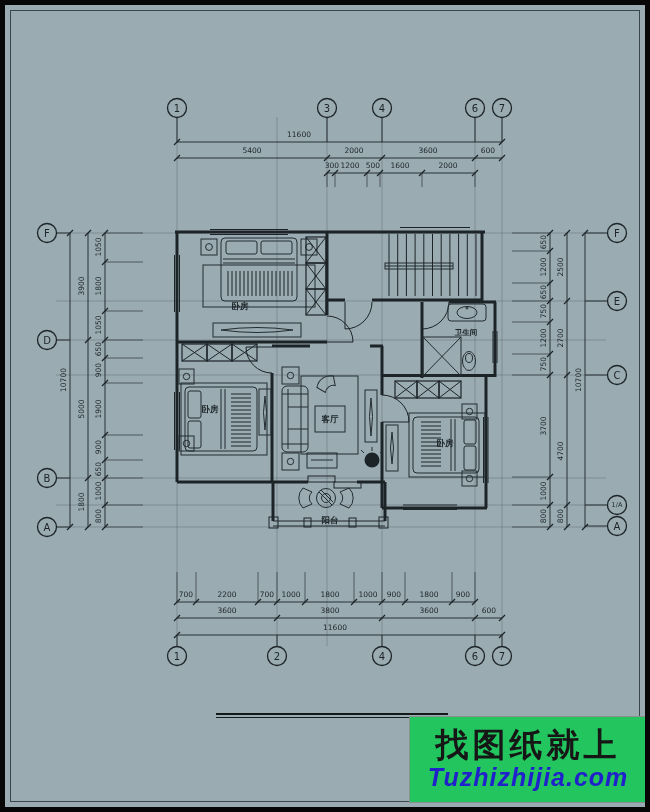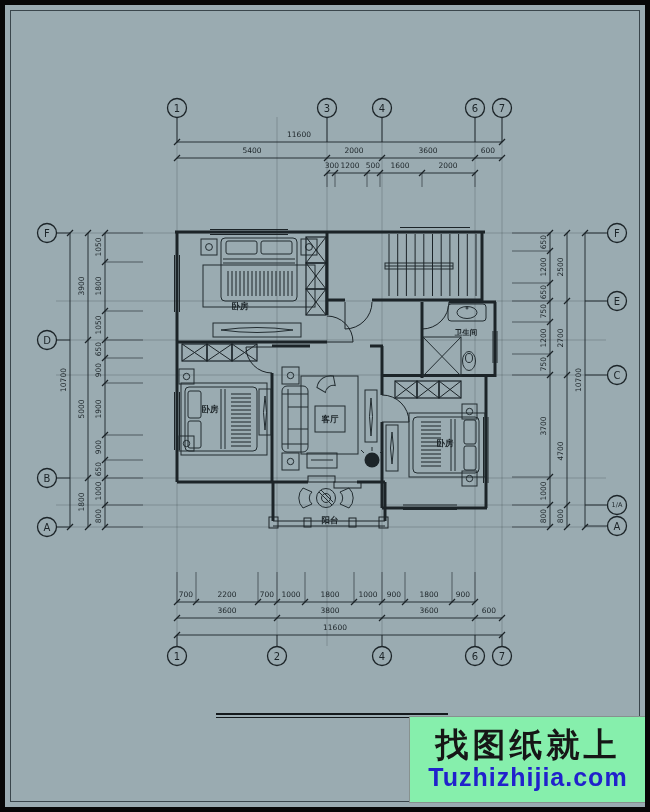--- a/index.html
+++ b/index.html
@@ -6,21 +6,21 @@
   .page{position:relative;width:650px;height:812px;margin:0 auto;background:#9aabb1;
         border:5px solid #070707;box-sizing:border-box;overflow:hidden;
         font-family:"Liberation Sans", sans-serif;}
   .frame{position:absolute;left:5px;top:5px;right:5px;bottom:5px;border:1.5px solid #3a464c;pointer-events:none;}
   svg{position:absolute;left:0;top:0;}
   .titlebar{position:absolute;left:208px;top:682px;white-space:nowrap;color:#14191c;}
   .title-cn{font-size:19px;font-weight:bold;letter-spacing:1px;}
   .title-en{font-size:13px;font-weight:bold;letter-spacing:1px;margin-left:6px;}
   .underline1{position:absolute;left:211px;top:708px;width:232px;height:2px;background:#14191c;}
   .underline2{position:absolute;left:211px;top:712px;width:232px;height:1px;background:#14191c;}
-  .watermark{position:absolute;left:404px;top:711px;width:236px;height:85px;background:#86efac;
+  .watermark{position:absolute;left:404px;top:711px;width:236px;height:85px;background:#22c55e;
              border:1px solid #87918f;display:flex;flex-direction:column;align-items:center;justify-content:center;}
   .wm1{font-size:33px;font-weight:bold;color:#161616;letter-spacing:4px;line-height:1.1;}
   .wm2{font-size:25px;font-weight:bold;letter-spacing:1px;line-height:1.15;}
 </style>
 </head>
 <body>
 
 <div class="page">
   <div class="frame"></div>
 
@@ -552,15 +552,15 @@
         <text x="461" y="330" fill="#1c2428" text-anchor="middle" font-size="7.5px" font-weight="bold" font-family="&quot;Liberation Sans&quot;, sans-serif">卫生间</text>
         <text x="325" y="518" fill="#1c2428" text-anchor="middle" font-size="8.5px" font-weight="bold" font-family="&quot;Liberation Sans&quot;, sans-serif">阳台</text>
       </g>
   </svg>
 
   <div class="underline1"></div>
   <div class="underline2"></div>
 
   <div class="watermark">
     <div class="wm1">找图纸就上</div>
-    <div class="wm2" id="wm-link" style="color: rgb(33, 33, 204);">Tuzhizhijia.com</div>
+    <div class="wm2" id="wm-link" style="color: rgb(33, 33, 204); font-style: italic;">Tuzhizhijia.com</div>
   </div>
 </div>
 
 </body></html>

